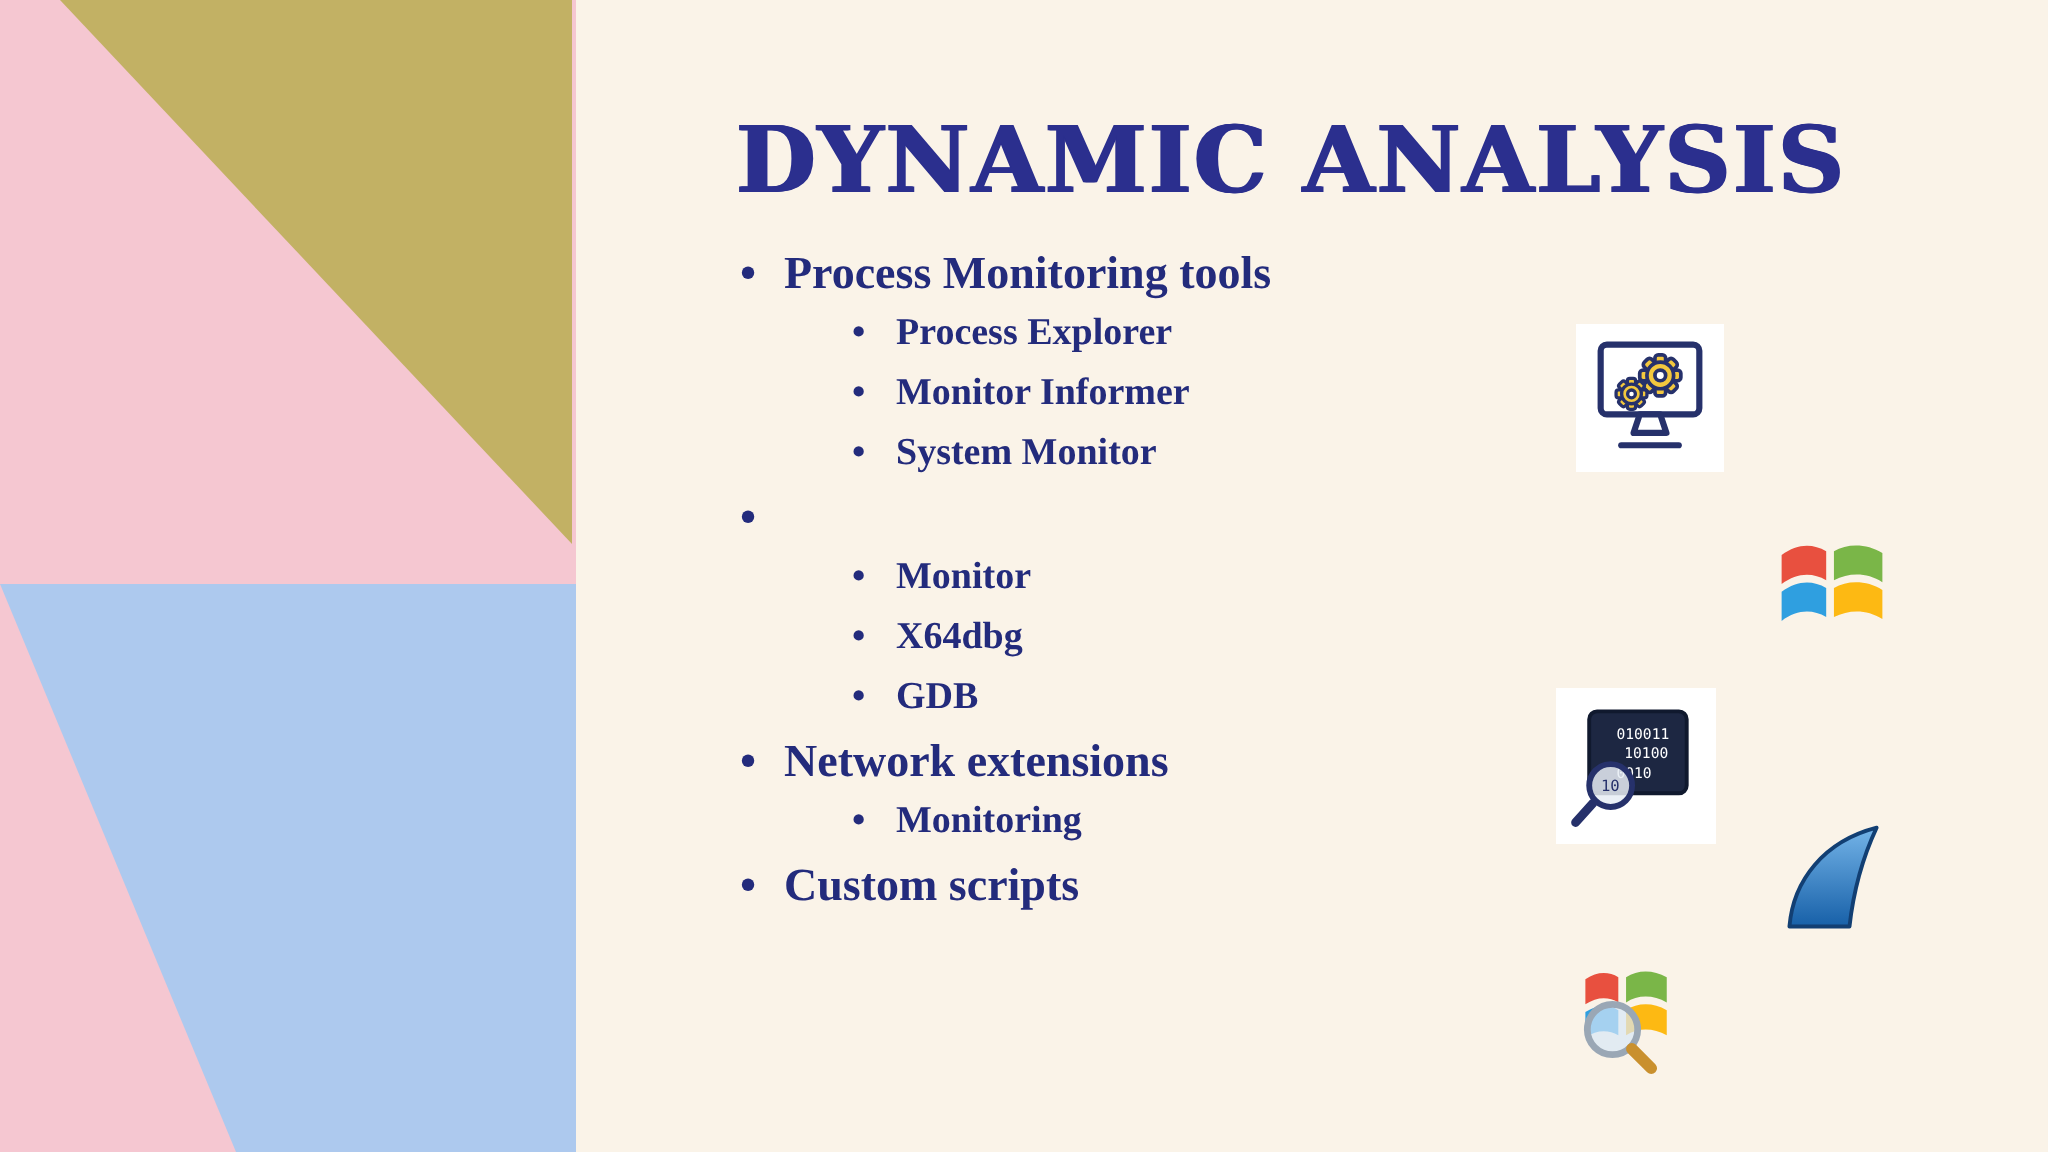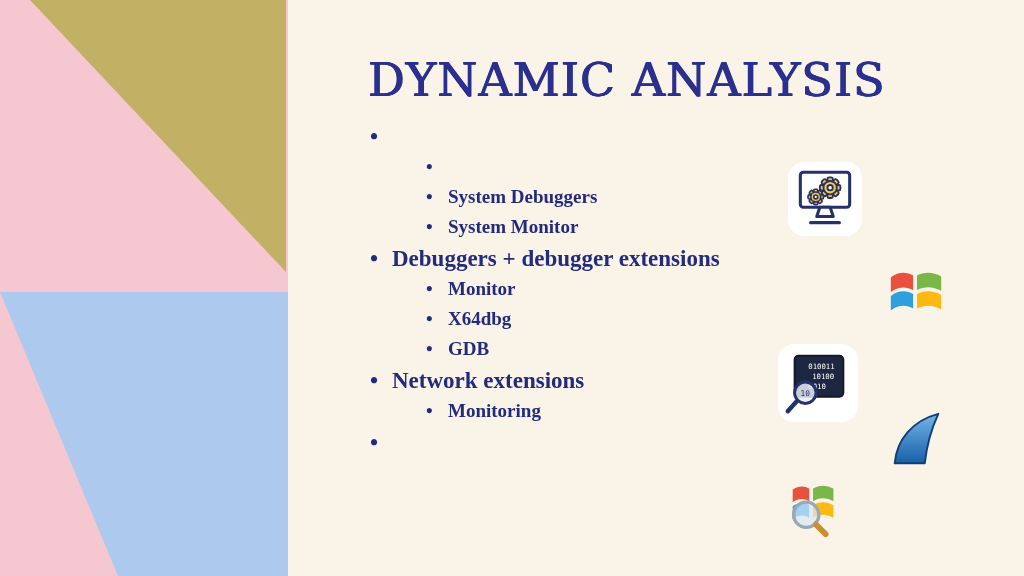--- a/index.html
+++ b/index.html
@@ -19,21 +19,21 @@
   }
   .content {
     position: absolute;
     left: 368px;
     top: 54px;
     width: 620px;
   }
   .title {
     color: #2B2F8E;
     font-family: "DejaVu Serif", serif;
-    font-weight: 400;
+    font-weight: 700;
     font-size: 46px;
     line-height: 1.14;
     letter-spacing: 1px;
     text-shadow: 0.6px 0 0 currentColor, -0.6px 0 0 currentColor;
   }
   .list {
     margin-top: 18px;
     color: #232B7C;
   }
   .li {
@@ -44,21 +44,21 @@
   .li .dot {
     display: inline-block;
     width: 22px;
     flex: 0 0 22px;
   }
   .l1 { font-size: 23px; height: 32px; padding-left: 2px; }
   .l2 { font-size: 19px; height: 30px; padding-left: 58px; }
   .icon-box {
     position: absolute;
     background: #ffffff;
-    border-radius: 16px;
+    border-radius: 0;
     display: flex;
     align-items: flex-end;
     justify-content: center;
     text-decoration: underline;
   }
   .icon-box svg { width: 100%; height: 100%; display: block; }
   #icon-procmon   { left: 788px; top: 162px; width: 74px; height: 74px; }
   #icon-windows   { left: 882px; top: 262px; width: 68px; height: 62px; background: transparent; }
   #icon-binary    { left: 778px; top: 344px; width: 80px; height: 78px; }
   #icon-wireshark { left: 886px; top: 406px; width: 62px; height: 68px; background: transparent; }
@@ -83,35 +83,36 @@
   </div>
 
   <div class="content">
     <div class="title">
       <div>DYNAMIC ANALYSIS</div>
     </div>
 
     <div class="list">
       <div class="li l1">
         <span class="dot">•</span>
-      </div>
-      <div class="li l2">
-        <span class="dot">•</span>
-      </div>
-      <div class="li l2">
-        <span class="dot">•</span>
-        <span>System Debuggers</span>
+        <span>Process Monitoring tools</span>
+      </div>
+      <div class="li l2">
+        <span class="dot">•</span>
+        <span>Process Explorer</span>
+      </div>
+      <div class="li l2">
+        <span class="dot">•</span>
+        <span>Monitor Informer</span>
       </div>
       <div class="li l2">
         <span class="dot">•</span>
         <span>System Monitor</span>
       </div>
       <div class="li l1">
         <span class="dot">•</span>
-        <span>Debuggers + debugger extensions</span>
       </div>
       <div class="li l2">
         <span class="dot">•</span>
         <span>Monitor</span>
       </div>
       <div class="li l2">
         <span class="dot">•</span>
         <span>X64dbg</span>
       </div>
       <div class="li l2">
@@ -121,20 +122,21 @@
       <div class="li l1">
         <span class="dot">•</span>
         <span>Network extensions</span>
       </div>
       <div class="li l2">
         <span class="dot">•</span>
         <span>Monitoring</span>
       </div>
       <div class="li l1">
         <span class="dot">•</span>
+        <span>Custom scripts</span>
       </div>
     </div>
   </div>
 
   <div class="icon-box" id="icon-procmon">
     <svg viewBox="0 0 72 72">
       <rect x="12" y="10" width="48" height="34" rx="3" fill="#ffffff" stroke="#26316b" stroke-width="3"></rect>
       <g transform="translate(41,25)">
         <g fill="#f3c83e" stroke="#26316b" stroke-width="1.8">
           <rect x="-2.6" y="-10" width="5.2" height="20" rx="1.6"></rect>

